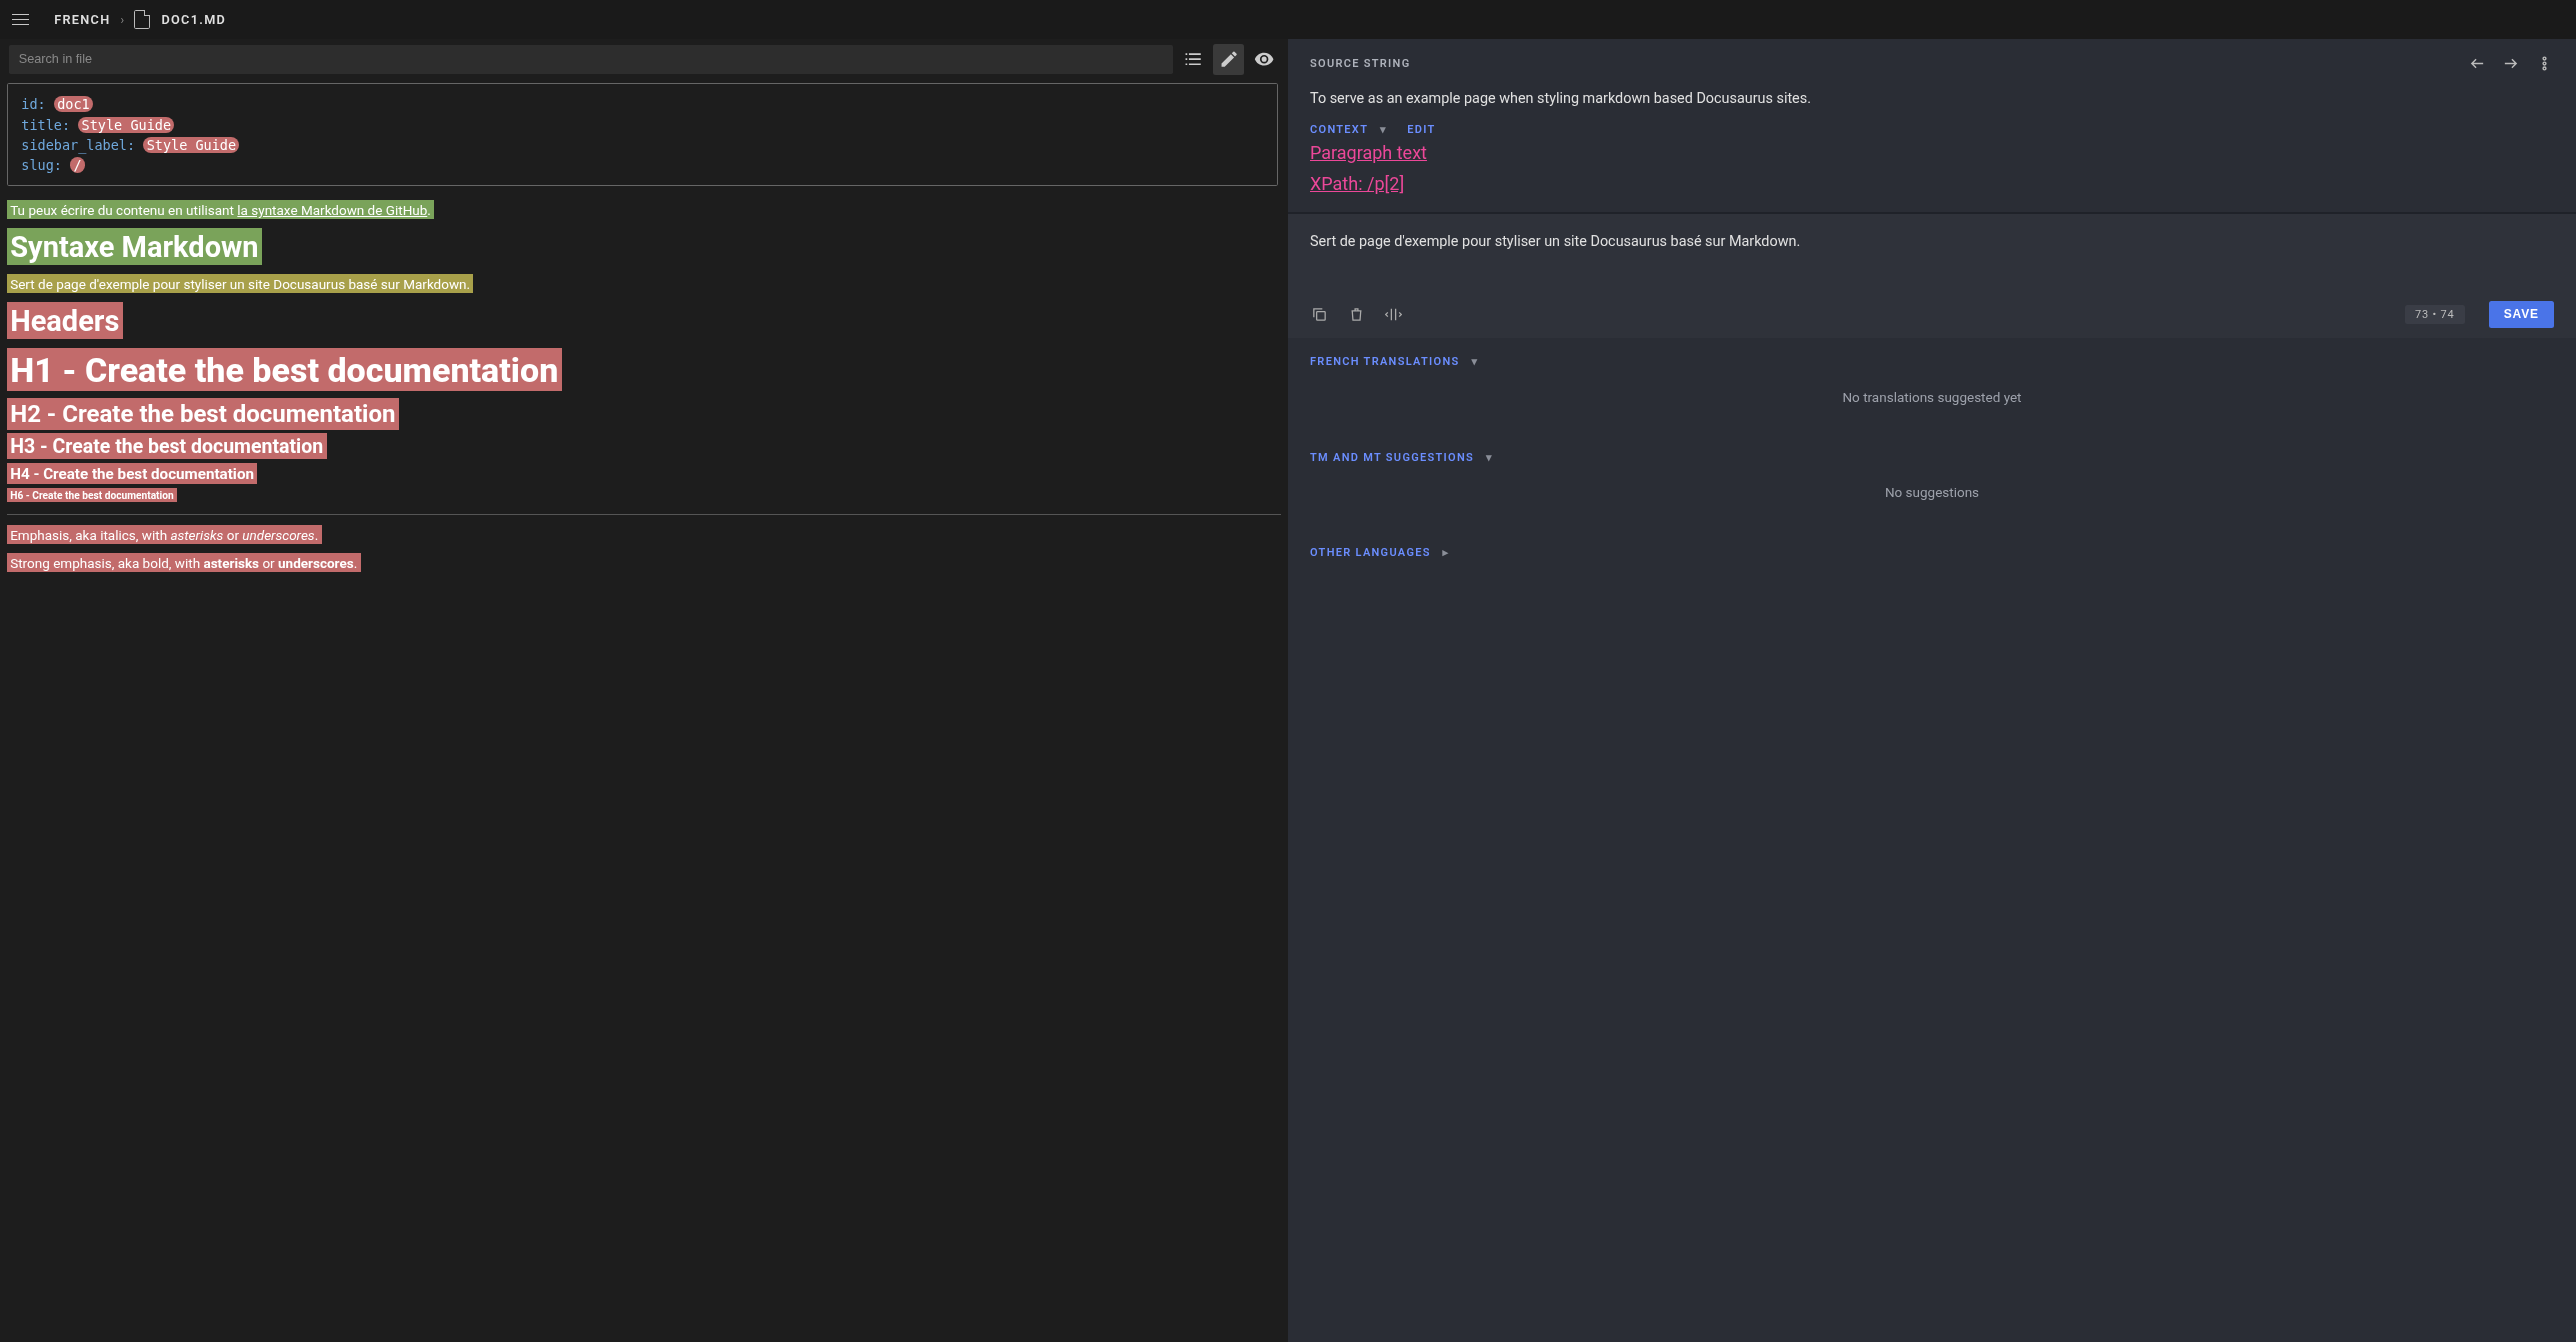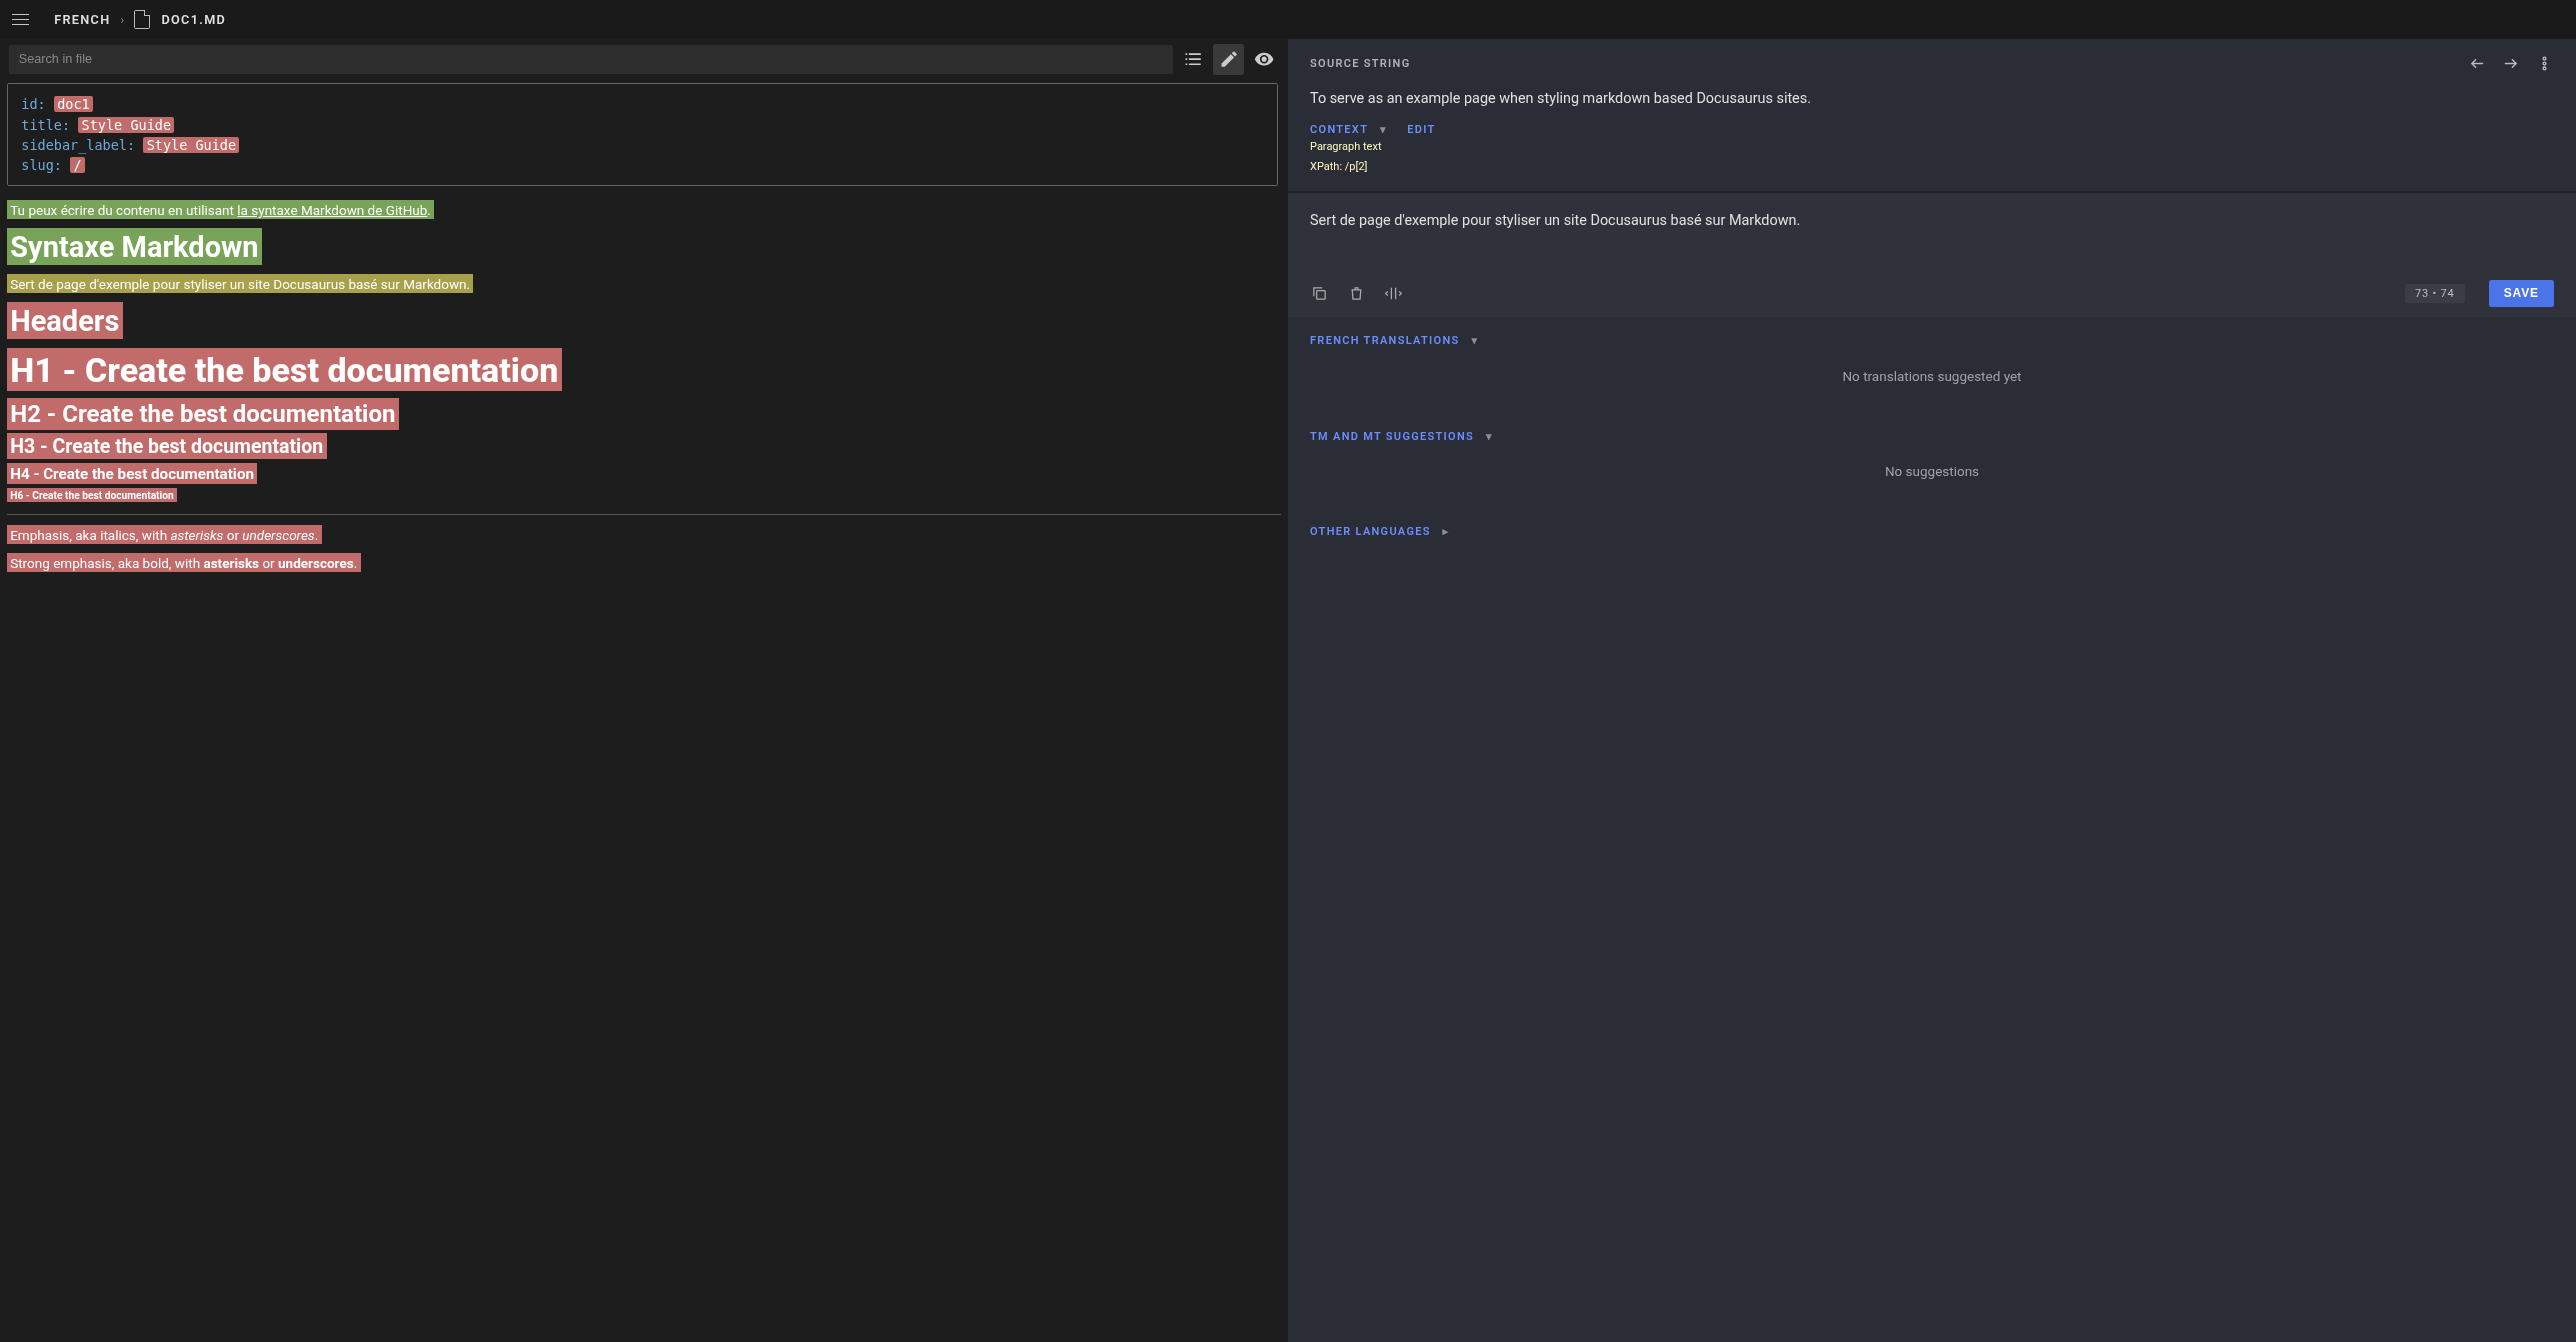--- a/index.html
+++ b/index.html
@@ -39,21 +39,21 @@
 .search-box { flex:1; background:#2d2d2d; border:none; border-radius:1.7px; padding:7.6px 10.2px; font-size:12.7px; color:#ccc; outline:none; }
 .search-box::placeholder { color:#888; }
 .tool-btn { width:30.5px; height:30.5px; display:flex; align-items:center; justify-content:center; border-radius:2.5px; cursor:pointer; color:#ccc; font-size:17px; }
 .tool-btn.active { background:#3a3a3a; }
 .tool-btn svg { width:20.3px; height:20.3px; fill:#ccc; }
 
 
 .doc-scroll { flex:1; overflow-y:auto; padding:0 6.8px 34px 6.8px; position:relative; }
 .doc-box { border:0.8px solid #666; border-radius:1.7px; padding:10.2px 13.5px; margin:3.4px 3.4px 15.2px 0; font-family: ui-monospace, "SF Mono", Menlo, monospace; font-size:13.5px; line-height:1.5; }
 .fm-key { color:#6fa8dc; }
-.fm-val { background:#c26b6b; color:#fff; padding:0 3.4px; border-radius:2px; }
+.fm-val { background:#c26b6b; color:#fff; padding:0 3.4px; border-radius:8px; }
 .hl-green { background:#7aa35a; color:#fff; padding:1.7px 3.4px; display:inline; }
 .hl-green-u { text-decoration: underline; }
 .hl-olive { background:#a8a04a; color:#fff; padding:1.7px 3.4px; display:inline; }
 .hl-red { background:#c26b6b; color:#ffffff; padding:1.7px 3.4px; display:inline; }
 .doc-content { padding: 0 0 0 0; }
 .doc-p { margin: 0 0 12px 0; }
 .doc-h1 { font-size:29px; font-weight:700; margin:8.5px 0 12px 0; }
 .doc-h1-big { font-size:34px; font-weight:800; margin:5.1px 0 10.2px 0; }
 .doc-h2 { font-size:24px; font-weight:700; margin:6.8px 0 6.8px 0; }
 .doc-h3 { font-size:19.5px; font-weight:700; margin:6.8px 0 6.8px 0; }
@@ -68,21 +68,21 @@
 .r-section { padding:15.2px 22px; border-bottom:0.8px solid #1f2229; }
 .r-header { display:flex; align-items:center; justify-content:space-between; margin-bottom:15.2px;text-align:center; }
 .r-label { font-size:11px; letter-spacing:1.3px; color:#aeb2bb; font-weight:600; }
 .r-label-blue { font-size:11px; letter-spacing:1.3px; color:#6b8eff; font-weight:600; display:flex; align-items:center; gap:6.8px; cursor:pointer; }
 .r-nav { display:flex; align-items:center; gap:15.2px; }
 .r-nav-btn { width:18.6px; height:18.6px; cursor:pointer; color:#bbb; display:flex; align-items:center; justify-content:center; }
 .r-nav-btn svg { width:17px; height:17px; stroke:#bbb; stroke-width:2; fill:none; }
 .r-text { font-size:14.4px; color:#e0e0e0; line-height:1.5; }
 .r-headings { display:flex; gap:20.3px; margin-top:13.5px; align-items:center; }
 .r-edit { font-size:11px; letter-spacing:1.3px; color:#6b8eff; font-weight:600; cursor:pointer; }
-.r-sub { font-size:11px; color:#fef9c3; line-height:1.5; margin-top:3.4px; }
+.r-sub { font-size:18px; color:#ec4899; line-height:1.5; margin-top:3.4px;text-decoration:underline; }
 
 .translation-area { padding:18.6px 22px 10.2px 22px; background:#2f323a; border-top:0.8px solid #1f2229; }
 .translation-text { font-size:14.4px; color:#e0e0e0; margin-bottom:51px; }
 .trans-toolbar { display:flex; align-items:center; justify-content:space-between; }
 .trans-icons { display:flex; gap:18.6px; }
 .trans-icon { width:18.6px; height:18.6px; cursor:pointer; color:#aaa; display:flex; align-items:center; justify-content:center; }
 .trans-icon svg { width:17px; height:17px; stroke:#aaa; fill:none; stroke-width:1.8; }
 .trans-right { display:flex; align-items:center; gap:24px; }
 .char-counter { background:#3a3d46; padding:3.4px 10.2px; font-size:11px; color:#bbb; border-radius:2.5px; letter-spacing:0.8px; }
 .save-btn { background:#4a74e8; color:#fff; font-size:12px; font-weight:600; letter-spacing:0.8px; padding:6.8px 15.2px; border:none; border-radius:2.5px; cursor:pointer; }

